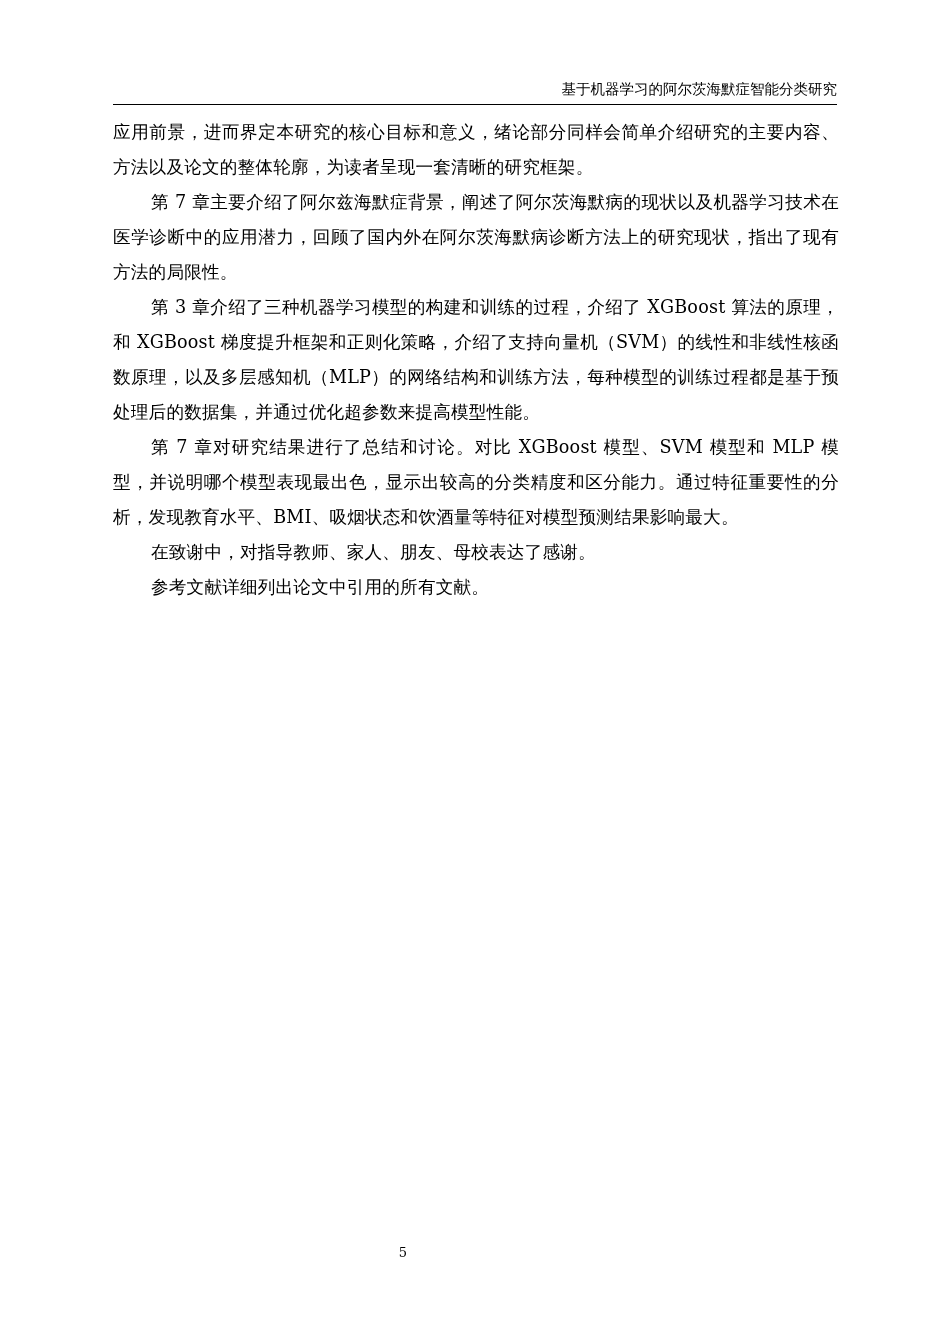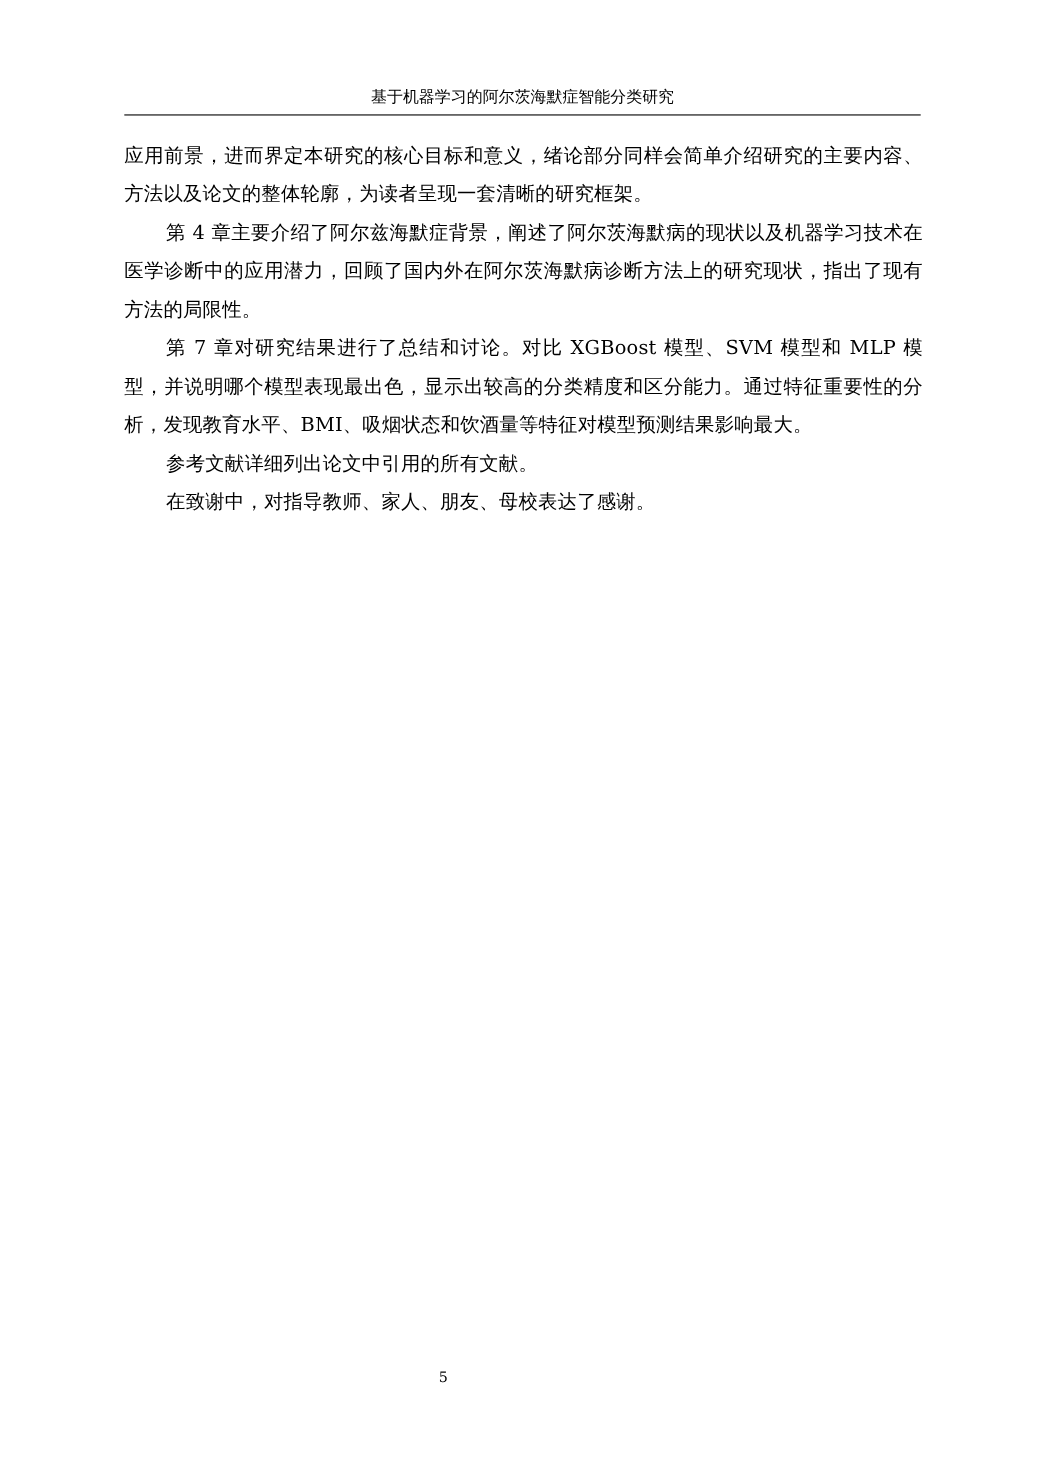--- a/index.html
+++ b/index.html
@@ -15,31 +15,30 @@
       font-family: "DejaVu Serif", "Liberation Serif", serif;
       color: #000000;
     }
     .page-header {
       position: absolute;
       left: 113px;
       top: 78px;
       width: 724px;
       height: 26px;
       border-bottom: 1.5px solid #000000;
-      text-align: center;
+      text-align: right;
       font-size: 14.5px;
       line-height: 22px;
       letter-spacing: 0px;
     }
     .content {
       position: absolute;
       left: 113px;
       top: 115px;
       width: 726px;
-      margin-top: 10px;
     }
     .para {
       margin: 0;
       font-size: 17.6px;
       line-height: 35px;
       text-align: justify;
       text-justify: inter-character;
       letter-spacing: 0.2px;
     }
     .para.indent {
@@ -57,19 +56,20 @@
   </style>
 </head>
 <body>
 
 <div class="page-header">
   <span>基于机器学习的阿尔茨海默症智能分类研究</span>
 </div>
 
 <div class="content">
   <p class="para">应用前景，进而界定本研究的核心目标和意义，绪论部分同样会简单介绍研究的主要内容、方法以及论文的整体轮廓，为读者呈现一套清晰的研究框架。</p>
-  <p class="para indent">第 4 章主要介绍了阿尔兹海默症背景，阐述了阿尔茨海默病的现状以及机器学习技术在医学诊断中的应用潜力，回顾了国内外在阿尔茨海默病诊断方法上的研究现状，指出了现有方法的局限性。</p>
+  <p class="para indent">第 7 章主要介绍了阿尔兹海默症背景，阐述了阿尔茨海默病的现状以及机器学习技术在医学诊断中的应用潜力，回顾了国内外在阿尔茨海默病诊断方法上的研究现状，指出了现有方法的局限性。</p>
+  <p class="para indent">第 3 章介绍了三种机器学习模型的构建和训练的过程，介绍了 XGBoost 算法的原理，和 XGBoost 梯度提升框架和正则化策略，介绍了支持向量机（SVM）的线性和非线性核函数原理，以及多层感知机（MLP）的网络结构和训练方法，每种模型的训练过程都是基于预处理后的数据集，并通过优化超参数来提高模型性能。</p>
   <p class="para indent">第 7 章对研究结果进行了总结和讨论。对比 XGBoost 模型、SVM 模型和 MLP 模型，并说明哪个模型表现最出色，显示出较高的分类精度和区分能力。通过特征重要性的分析，发现教育水平、BMI、吸烟状态和饮酒量等特征对模型预测结果影响最大。</p>
+  <p class="para indent">在致谢中，对指导教师、家人、朋友、母校表达了感谢。</p>
   <p class="para indent">参考文献详细列出论文中引用的所有文献。</p>
-  <p class="para indent">在致谢中，对指导教师、家人、朋友、母校表达了感谢。</p>
 </div>
 
 <div class="page-number">5</div>
 
 </body></html>

